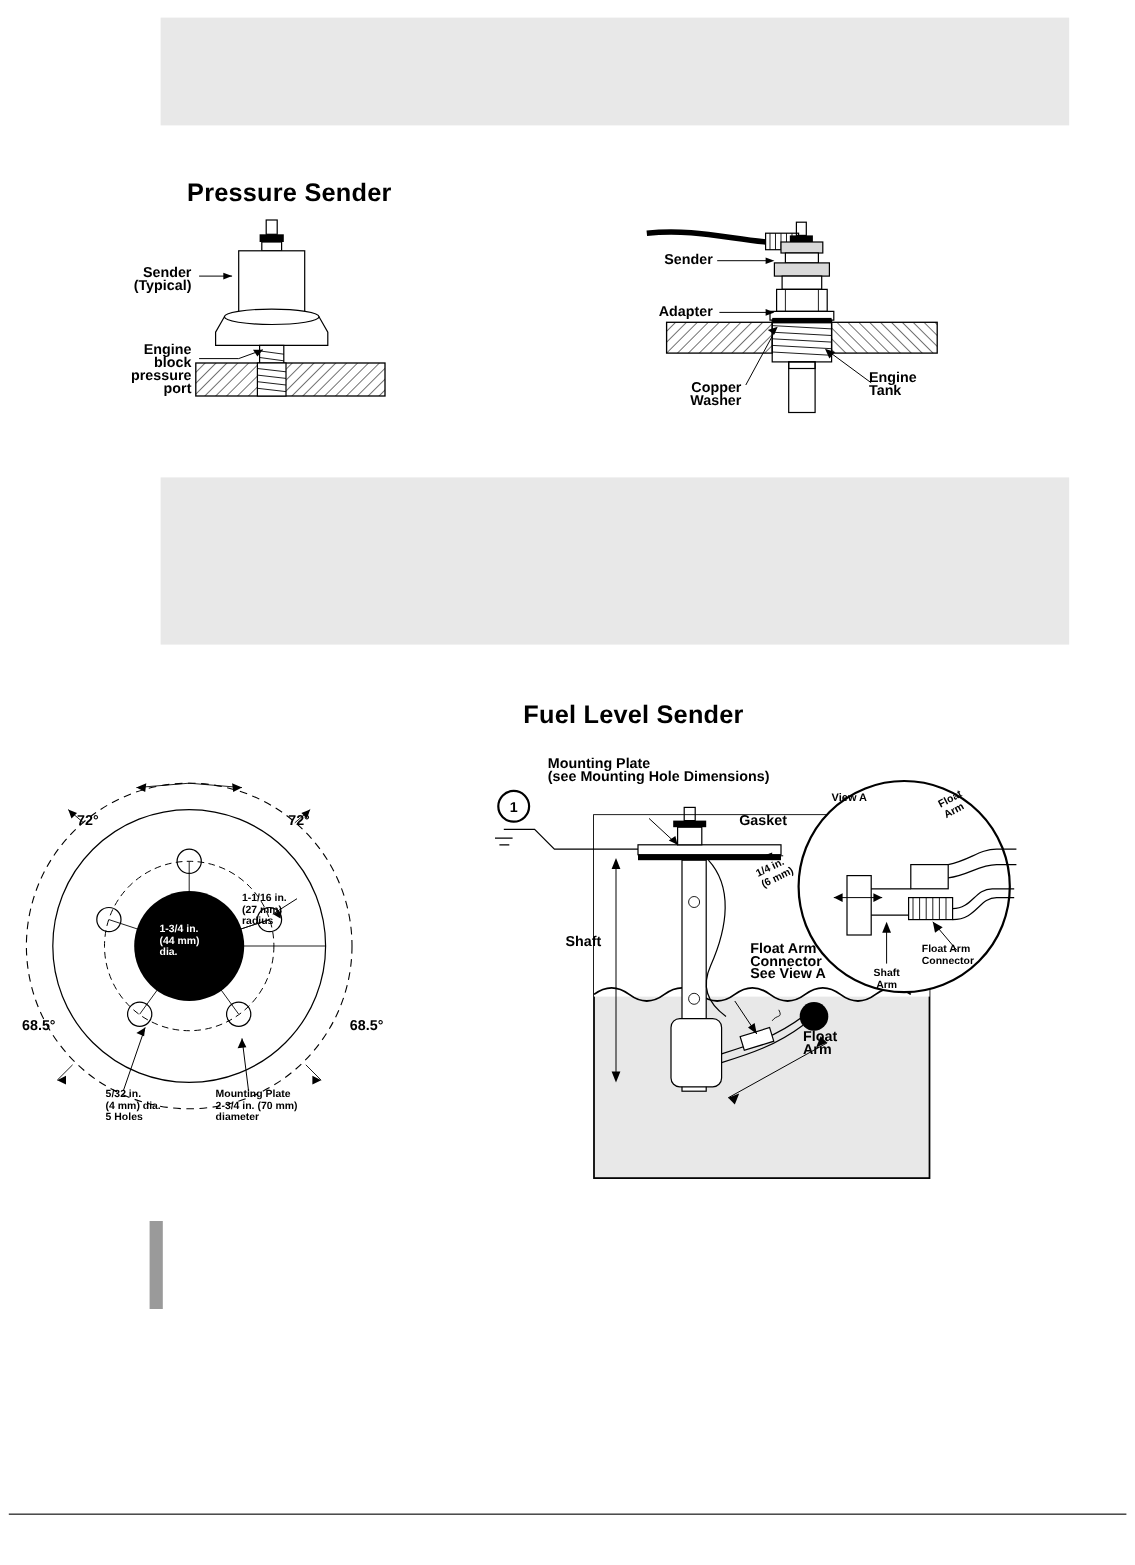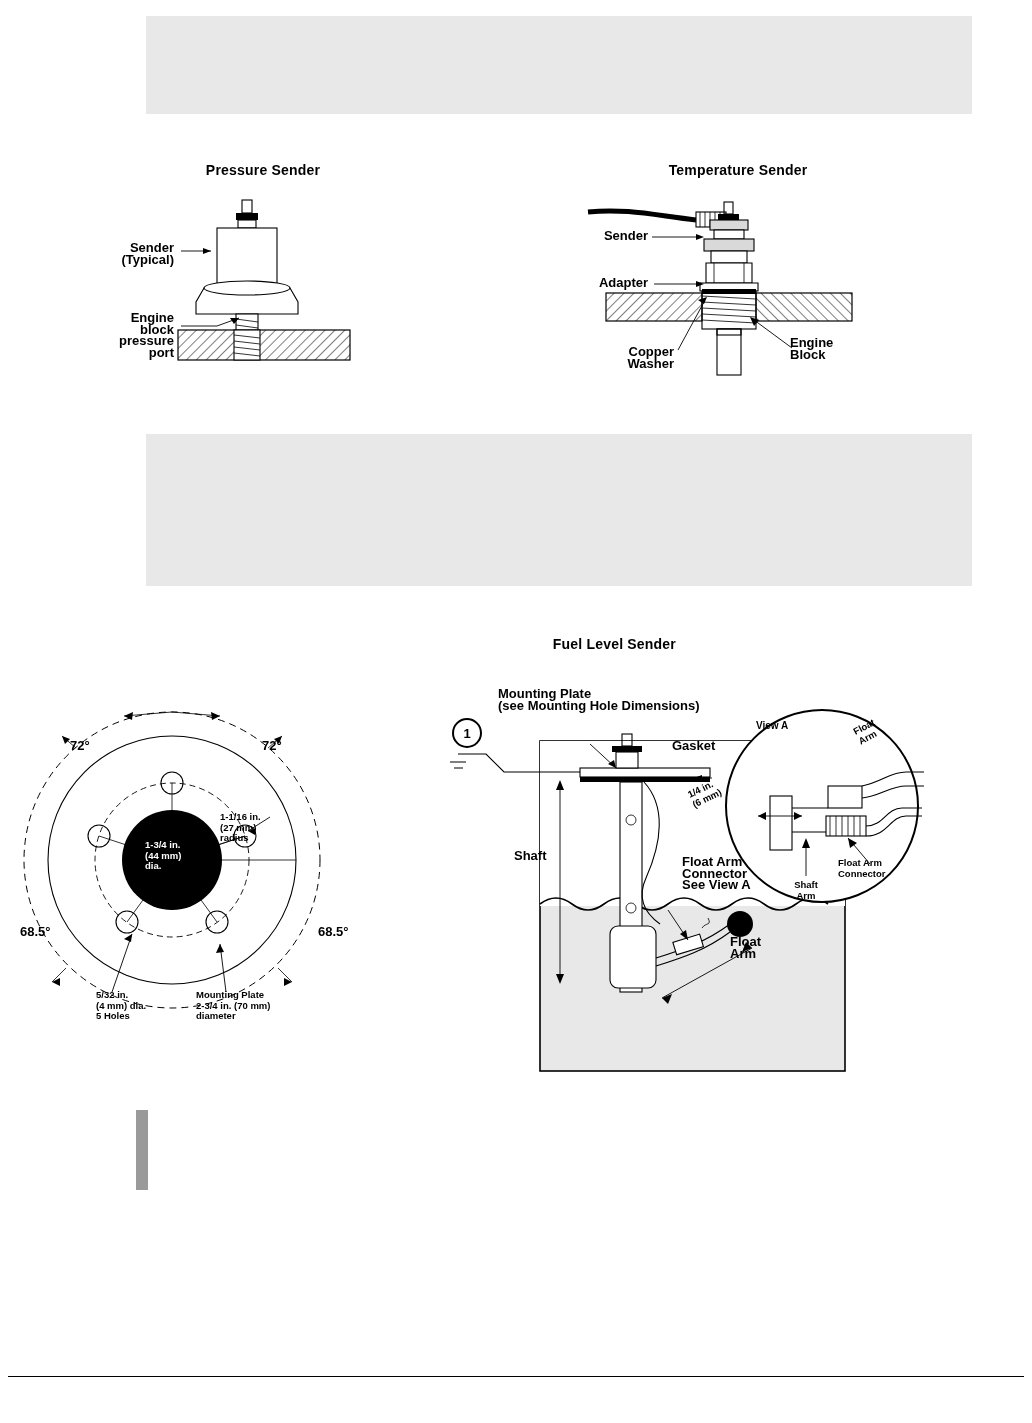--- a/index.html
+++ b/index.html
@@ -4,21 +4,21 @@
 <style>
   html,body{margin:0;padding:0;}
   body{
     width:1032px;height:1423px;position:relative;background:#ffffff;
     font-family:"Liberation Sans", sans-serif;color:#000;
     -webkit-font-smoothing:antialiased;
   }
   .abs{position:absolute;}
   .graybox{background:#e8e8e8;}
   .fig-title{
-    font-weight:bold;font-size:14px;text-align:center;letter-spacing:.2px;
+    font-weight:bold;font-size:23px;text-align:center;letter-spacing:.2px;
   }
   .fig-title.italic{font-style:italic;}
   .lbl{font-size:13px;line-height:11.5px;font-weight:bold;}
   .lbl.small{font-size:9.5px;line-height:10.5px;}
   .center{text-align:center;}
   .right{text-align:right;}
   svg{display:block;overflow:visible;}
   .blk{fill:#000;}
   .ln{stroke:#000;stroke-width:1.1;fill:none;}
   .ln-thin{stroke:#000;stroke-width:0.8;fill:none;}
@@ -87,21 +87,20 @@
   </div>
 
   <div class="abs lbl right" style="left:0px;top:150px;width:56px;">
     <span>Engine block</span><br>
     <span>pressure port</span>
   </div>
 </div>
 
 <div class="abs" style="left:578px;top:162px;width:320px;height:215px;">
 
-  <div class="fig-title" style="width:320px;">Temperature Sender</div>
 
   <svg class="abs" width="320" height="190" viewBox="0 0 320 190" style="left:0;top:28px;">
     <defs>
       <pattern id="hatchC" width="7" height="7" patternTransform="rotate(45)" patternUnits="userSpaceOnUse">
         <line x1="0" y1="0" x2="0" y2="7" stroke="#000" stroke-width="1"></line>
       </pattern>
       <pattern id="hatchD" width="7" height="7" patternTransform="rotate(-45)" patternUnits="userSpaceOnUse">
         <line x1="0" y1="0" x2="0" y2="7" stroke="#000" stroke-width="1"></line>
       </pattern>
     </defs>
@@ -167,21 +166,21 @@
     <span>Adapter</span>
   </div>
 
   <div class="abs lbl right" style="left:0px;top:172px;width:96px;margin-top:12px;">
     <span>Copper</span><br>
     <span>Washer</span>
   </div>
 
   <div class="abs lbl" style="left:212px;top:175px;width:80px;">
     <span>Engine</span><br>
-    <span>Block</span>
+    <span>Tank</span>
   </div>
 </div>
 
 <div class="abs graybox" style="left:146px;top:434px;width:826px;height:152px;">
   <div class="abs" style="left:14px;top:10px;right:14px;font-size:13px;line-height:18px;"></div>
 </div>
 
 <div class="abs fig-title" style="left:356px;top:636px;width:320px;text-align:right;">Fuel Level Sender</div>
 
 <div class="abs" style="left:20px;top:662px;width:360px;height:400px;">

